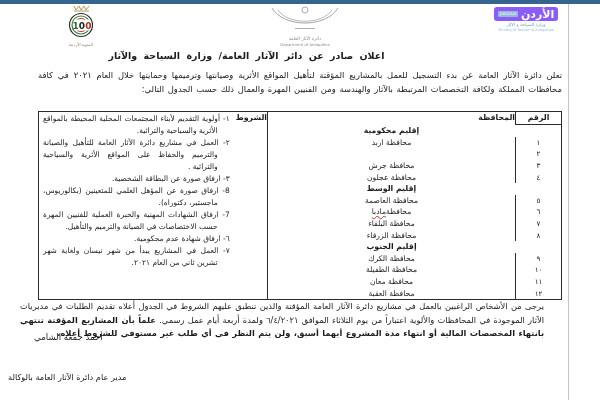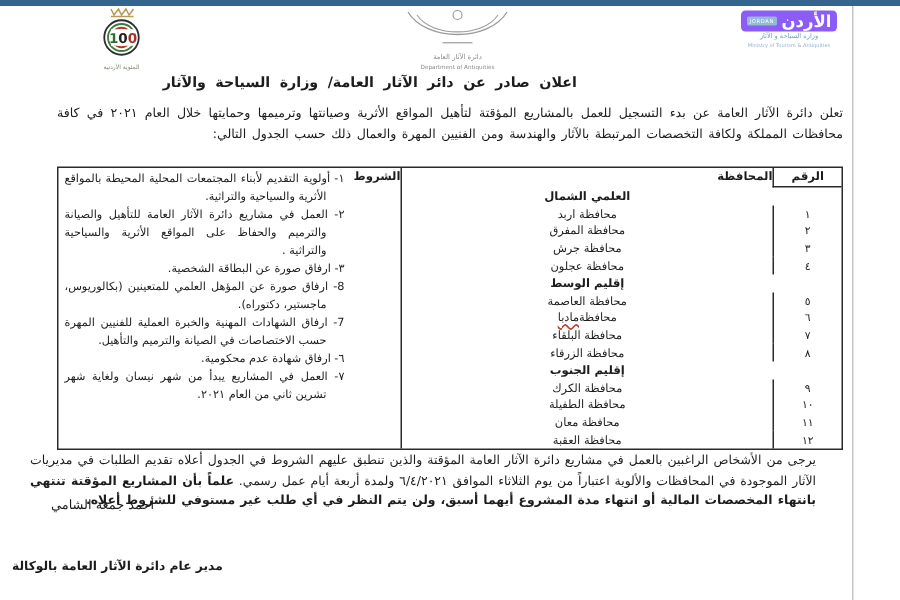--- a/index.html
+++ b/index.html
@@ -21,21 +21,21 @@
   .mbox .ar{font-size:11px;color:#fff;font-weight:bold;line-height:1}
   .mcap1{font-size:4.4px;color:#6f9ec4;line-height:6px;margin-top:1px}
   .mcap2{font-size:3.4px;color:#8fb3d2;line-height:4.5px}
 
   
   .title{position:absolute;top:50px;left:0;width:493px;text-align:center;font-size:9.5px;font-weight:bold;word-spacing:3px}
   .intro{position:absolute;top:68px;left:38px;width:524px;font-size:8.4px;line-height:14.4px;text-align:justify;word-spacing:1px}
   .closing{position:absolute;top:300px;left:20px;width:524px;font-size:8.3px;line-height:13.6px;text-align:justify;word-spacing:.5px}
   .closing .bold{font-weight:bold}
   .sig-name{position:absolute;top:332px;left:34px;font-size:8.6px;font-weight:normal}
-  .sig-title{position:absolute;top:372px;left:8px;font-size:8.2px;font-weight:bold}
+  .sig-title{position:absolute;top:372px;left:8px;font-size:8.2px;font-weight:normal}
 
   
   .doc-table{position:absolute;top:111px;left:38px;width:524px;height:189px;border:1px solid #2b2b2b;display:flex;background:#fff}
   .t-main{width:293px;display:flex;flex-direction:column}
   .t-head{display:flex;height:13px;flex:0 0 13px}
   .h-num{width:46px;text-align:center;font-weight:bold;font-size:7.8px;line-height:12px;border-left:1px solid #2b2b2b;border-bottom:1px solid #2b2b2b}
   .h-gov{flex:1;font-weight:bold;font-size:7.8px;line-height:12px}
   .t-body{flex:1;display:flex;flex-direction:column}
   .t-row{flex:1;display:flex}
   .c-num{width:46px;display:flex;align-items:center;justify-content:center;font-size:7.2px;border-left:1px solid #2b2b2b}
@@ -96,36 +96,33 @@
   <div class="t-main">
     <div class="t-head">
       <div class="h-num">الرقم</div>
       <div class="h-gov">المحافظة</div>
     </div>
     <div class="t-body">
 
         <div class="t-row region">
           <div class="c-num"></div>
           <div class="c-gov">
-            <span>العلمي الشمال</span>
+            <span>إقليم محكومية</span>
           </div>
         </div>
 
         <div class="t-row">
           <div class="c-num">١</div>
           <div class="c-gov">
             <span>محافظة اربد</span>
           </div>
         </div>
 
         <div class="t-row">
           <div class="c-num">٢</div>
-          <div class="c-gov">
-            <span>محافظة المفرق</span>
-          </div>
         </div>
 
         <div class="t-row">
           <div class="c-num">٣</div>
           <div class="c-gov">
             <span>محافظة جرش</span>
           </div>
         </div>
 
         <div class="t-row">

